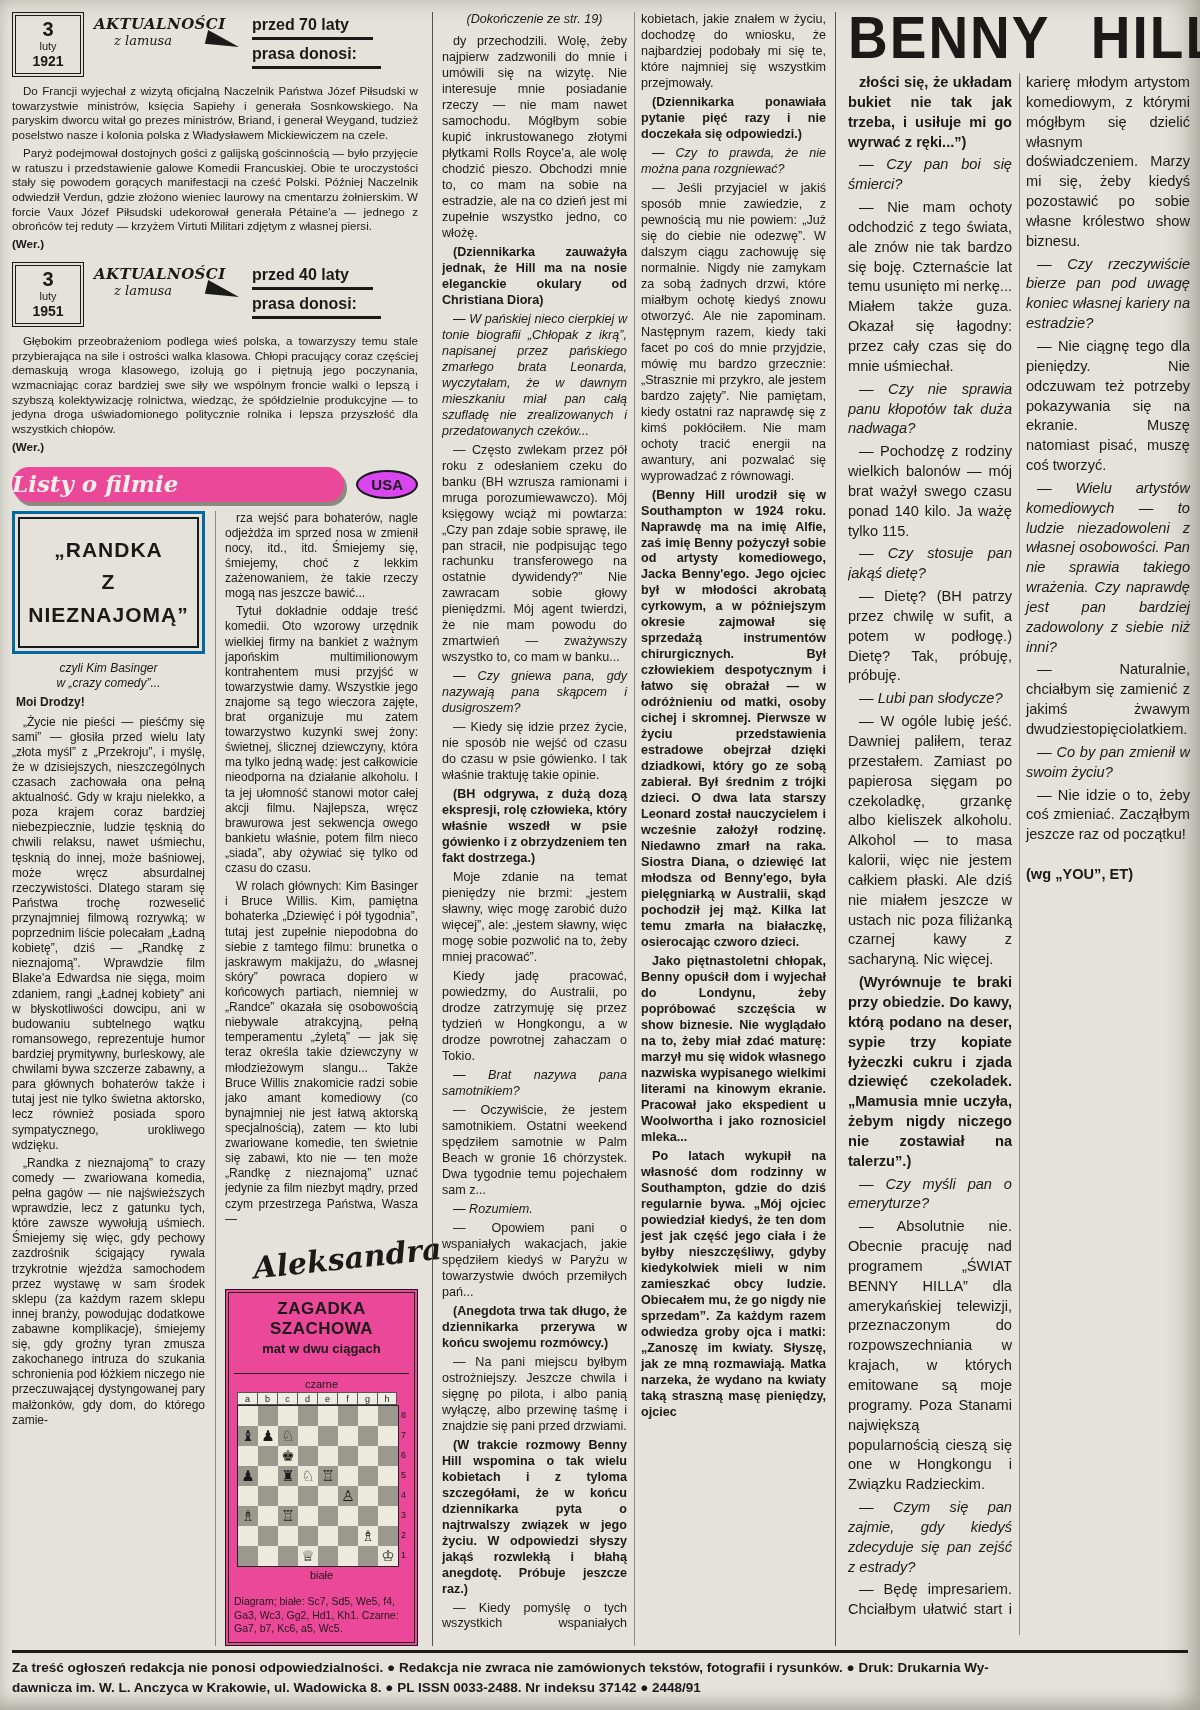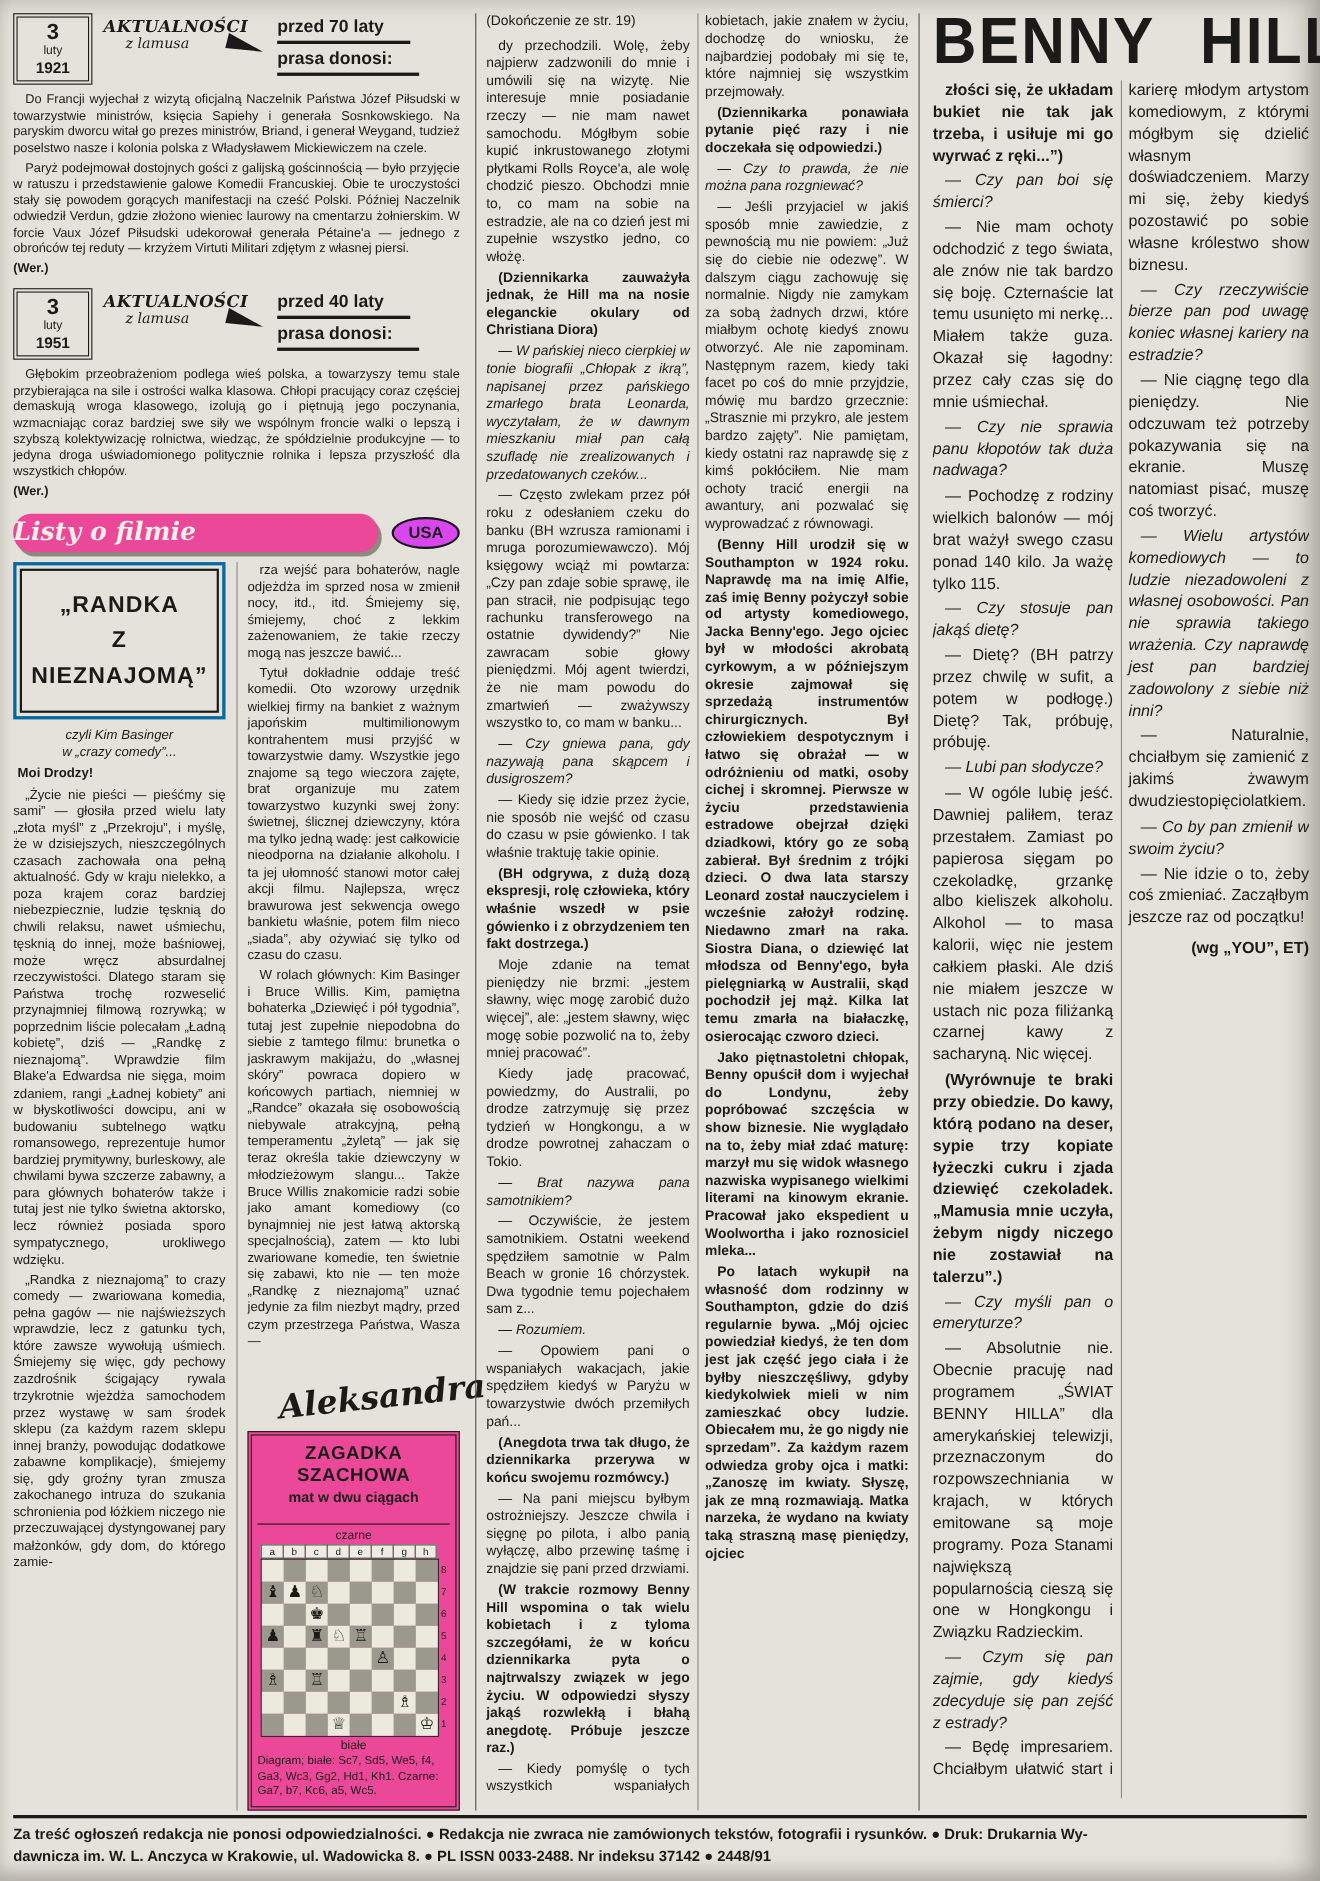--- a/index.html
+++ b/index.html
@@ -3,24 +3,24 @@
 <meta charset="utf-8">
 <style>
   html,body{margin:0;padding:0;background:#b6b3ab;}
   .page{position:relative;width:1200px;height:1710px;margin:0 auto;background:#e4e2da;
         color:#1b1a18;font-family:"Liberation Sans",sans-serif;overflow:hidden;
         box-shadow:inset -14px 0 22px rgba(60,55,45,.25), inset 0 -8px 14px rgba(60,55,45,.18);}
   p{margin:0;}
   .para{margin:0 0 3px;text-align:justify;text-indent:11px;}
   .s-n{font-weight:bold;}
   .s-q{font-style:italic;}
-  .s-lead{text-indent:0;margin-bottom:6px;}
+  .s-lead{font-style:italic;text-align:center;text-indent:0;margin-bottom:6px;}
   .s-h{font-weight:bold;text-indent:4px;text-align:left;margin:4px 0;}
   .s-by{text-align:center;font-style:italic;text-indent:0;margin:0;}
-  .s-credit{font-weight:bold;text-align:right;text-indent:0;margin-top:8px;}
+  .s-credit{font-weight:bold;text-align:left;text-indent:0;margin-top:20px;}
   .s-attr{font-weight:bold;text-indent:0;}
 
   
   .left-sec{position:absolute;left:12px;top:12px;width:406px;height:1634px;display:flex;flex-direction:column;}
   .retro-head{display:flex;align-items:stretch;gap:10px;margin-bottom:7px;}
   .date-box{width:64px;border:4px double #1b1a18;text-align:center;padding:3px 0;}
   .d-day{font-size:20px;font-weight:bold;line-height:1.05;}
   .d-month{font-size:11px;line-height:1.2;}
   .d-year{font-size:14px;font-weight:bold;line-height:1.2;}
   .logo{position:relative;width:148px;font-family:"DejaVu Serif",serif;font-style:italic;padding-top:3px;}
@@ -57,21 +57,21 @@
   .files-row{display:flex;}
   .file-lab{width:20px;height:13px;font-size:9px;line-height:12px;text-align:center;border:1px solid #555;
             border-right:none;box-sizing:border-box;background:#efede3;}
   .file-lab:last-child{border-right:1px solid #555;}
   .board-row-wrap{display:flex;}
   .board{display:grid;grid-template-columns:repeat(8,20px);grid-auto-rows:20px;border:1px solid #222;}
   .sq{font-size:15px;line-height:20px;text-align:center;}
   .lt{background:#eceadd;}.dk{background:#9b988e;}
   .ranks-col{display:flex;flex-direction:column;margin-left:2px;}
   .rank-lab{height:20px;font-size:9px;line-height:20px;}
-  .chess-caption{font-size:10.5px;text-align:left;margin-top:2px;line-height:1.3;}
+  .chess-caption{font-size:10.5px;text-align:left;margin-top:14px;line-height:1.3;}
 
   
   .mid-sec{position:absolute;left:432px;top:12px;width:404px;height:1634px;box-sizing:border-box;
            border-left:1px solid #55524a;border-right:1px solid #55524a;padding:0 9px;}
   .mid-cols{height:100%;column-count:2;column-gap:14px;column-fill:auto;column-rule:1px solid #8d8a80;
             overflow:hidden;font-size:12.6px;line-height:1.27;}
 
   
   .right-sec{position:absolute;left:848px;top:8px;width:342px;height:1640px;}
   .headline{font-weight:800;font-size:55px;line-height:1;letter-spacing:2px;word-spacing:24px;

